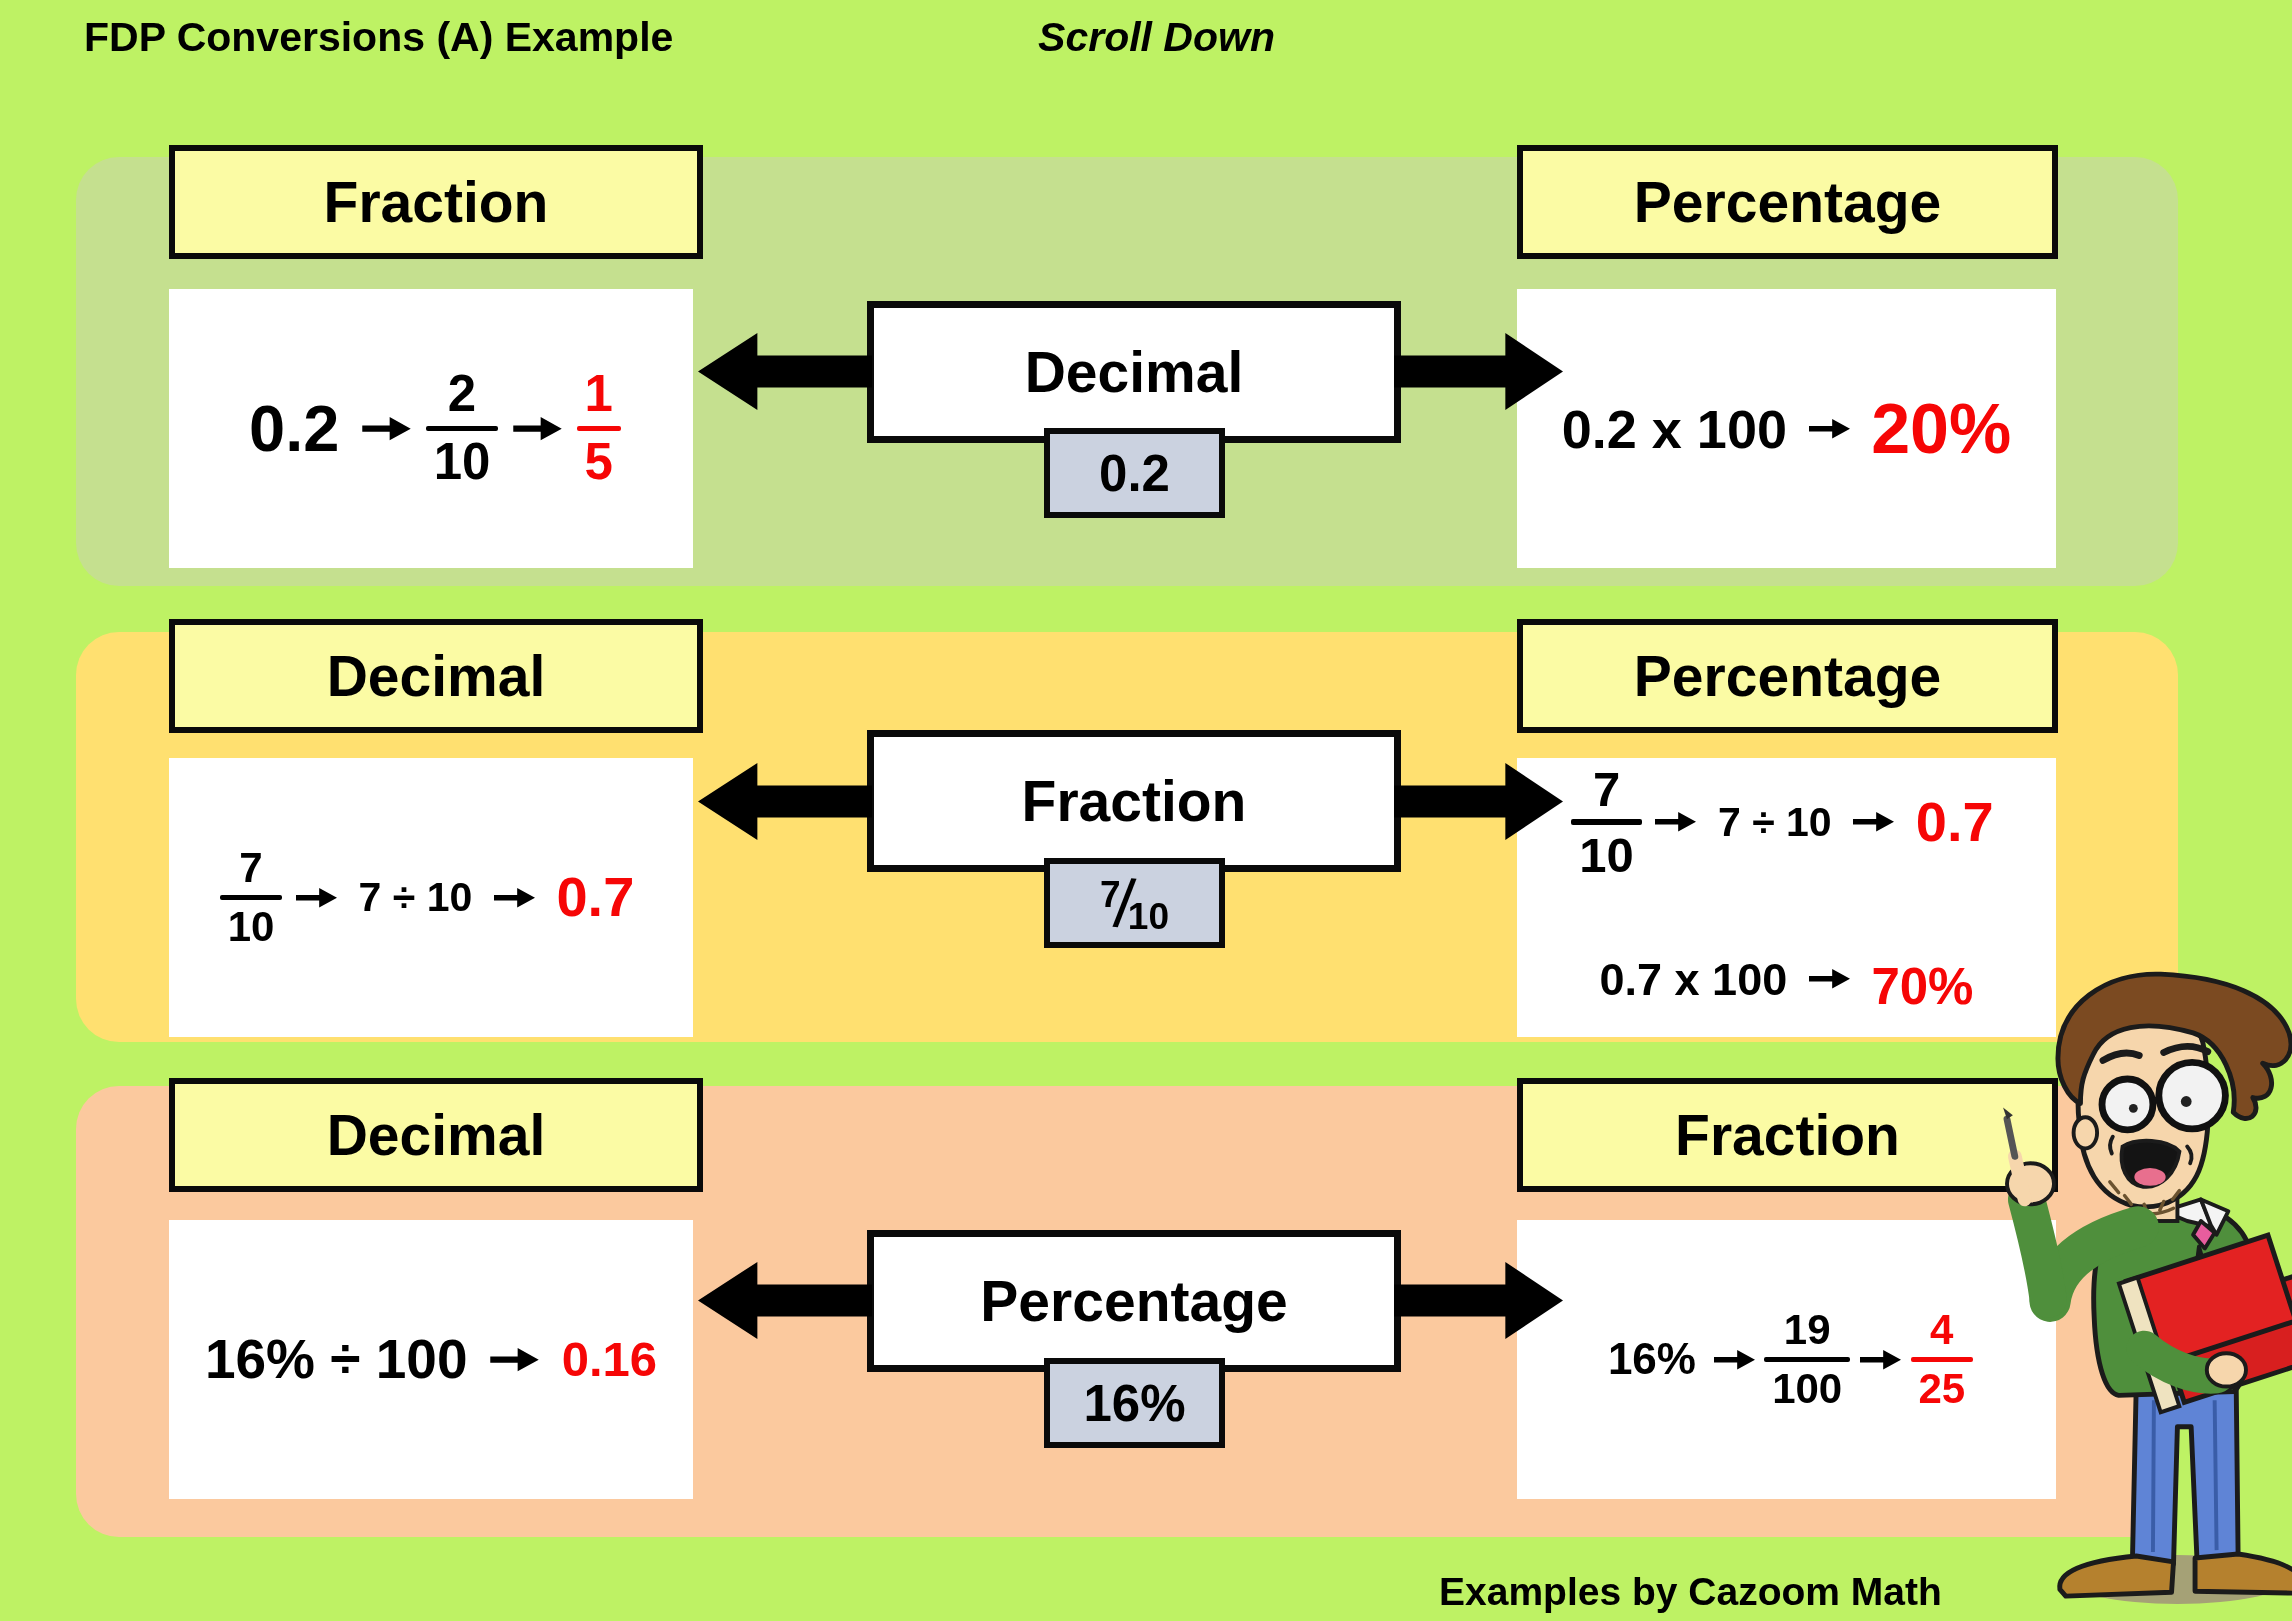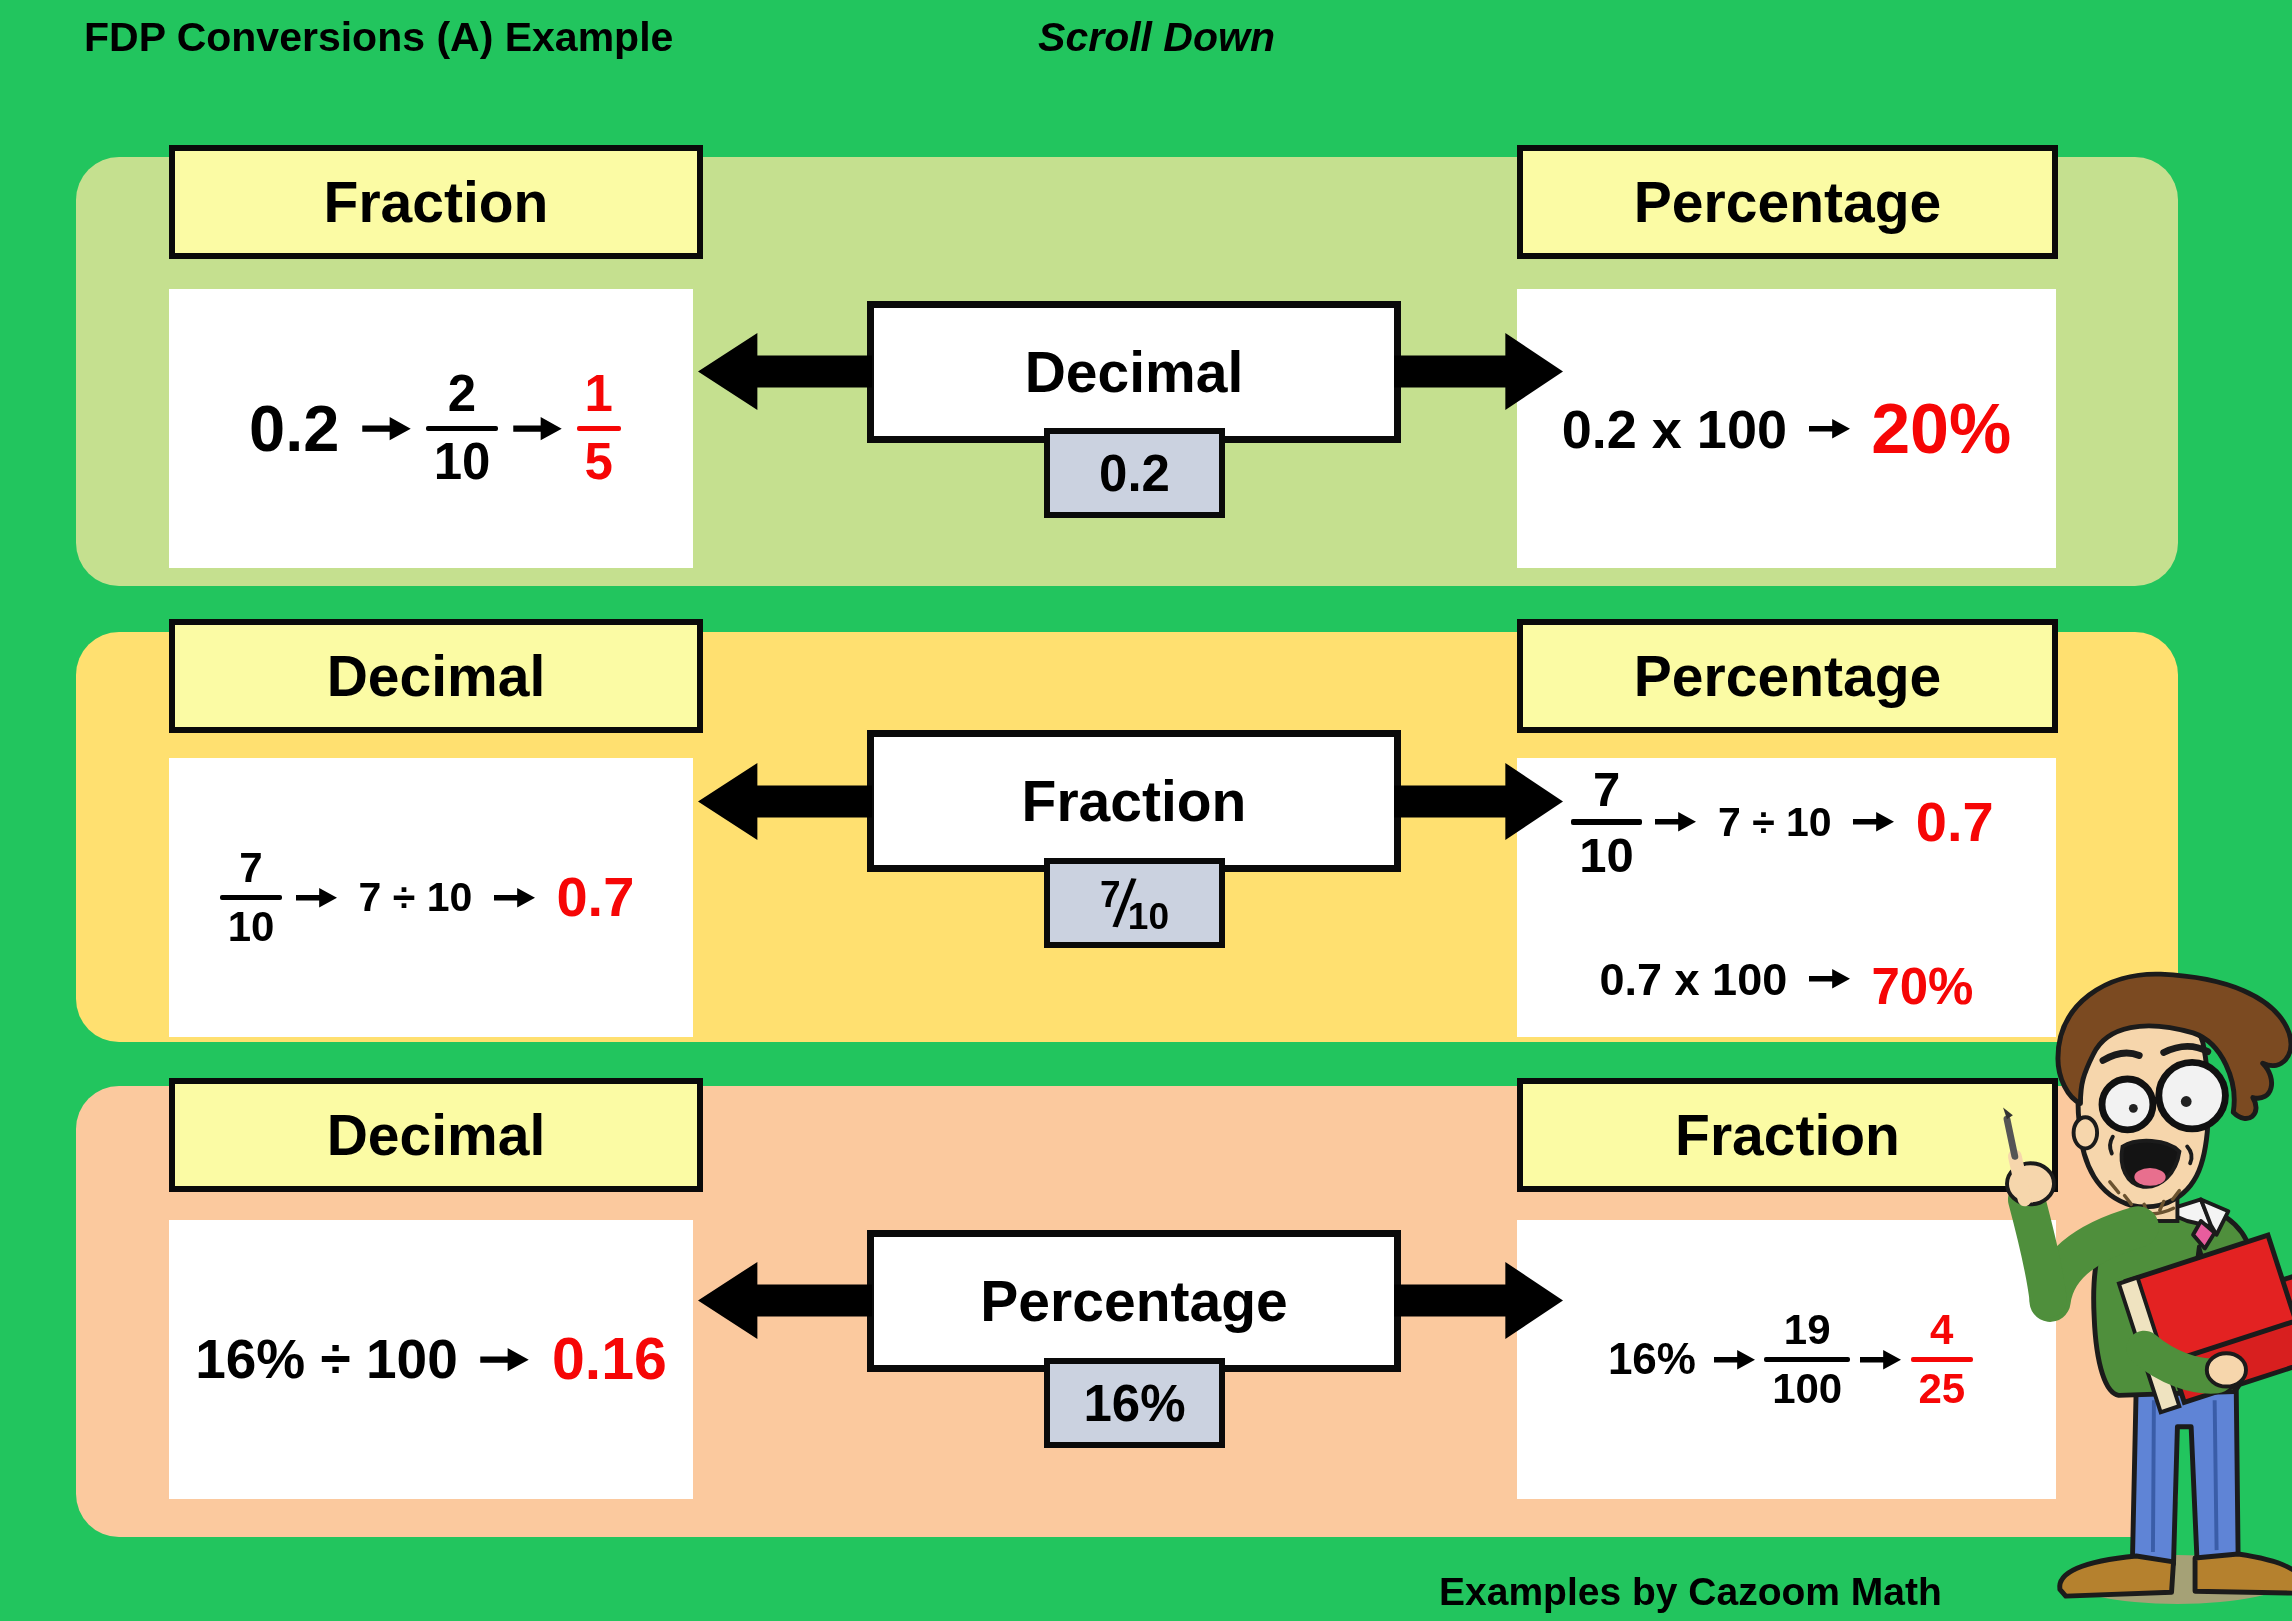--- a/index.html
+++ b/index.html
@@ -38,21 +38,21 @@
   
   .arrow-sm svg{display:block;width:41px;height:23.5px;}
   .r1.left .arrow-sm svg, .r3.left .arrow-sm svg{width:51px;height:27.4px;}
 
   
   .r1.left  .t{font-size:65px;}  .r1.left  .frac{font-size:51px;}
   .r1.right .t{font-size:54px;}  .r1.right .t.red{font-size:70px;}
   .r2.left  .t{font-size:41px;}  .r2.left  .frac{font-size:42px;}  .r2.left .t.red{font-size:56px;}
   .r2.right .line0 .t{font-size:41px;} .r2.right .line0 .frac{font-size:49px;} .r2.right .line0 .t.red{font-size:56px;}
   .r2.right .line1 .t{font-size:45px;} .r2.right .line1 .t.red{font-size:51px;margin-top:14px;}
-  .r3.left  .t{font-size:55px;}  .r3.left  .t.red{font-size:59px;}
+  .r3.left  .t{font-size:55px;}  .r3.left  .t.red{font-size:49px;}
   .r3.right .t{font-size:44px;}  .r3.right .frac{font-size:42px;}
   .r3.right .expr{gap:17.6px;}
 
   
   .cbox{position:absolute;left:867px;width:534px;height:142px;background:#fff;border:7.8px solid #0a0a0a;
         display:flex;align-items:center;justify-content:center;font-size:57px;z-index:3;box-sizing:border-box;}
   .chip{position:absolute;left:1044px;width:181px;height:90px;background:#CBD2E0;border:6.9px solid #0a0a0a;
         display:flex;align-items:center;justify-content:center;font-size:51px;z-index:5;box-sizing:border-box;}
   .skewfrac{display:inline-block;font-size:39px;}
   .skewfrac .sf-n{font-size:0.95em;vertical-align:0.55em;}
@@ -63,21 +63,21 @@
   .bigarrow{position:absolute;z-index:4;height:83px;}
   .bigarrow svg{display:block;width:100%;height:100%;}
 
   .footer{position:absolute;left:1439px;top:1545px;font-size:39px;z-index:3;margin-top:25px;}
 
   .teacher{position:absolute;left:1911px;top:964px;width:382px;height:657px;z-index:6;}
 </style>
 </head>
 <body>
 
-<div class="page" style="background: #22c55e;">
+<div class="page" style="background: #bef264;">
 
   <div class="hdr">
     <span class="title">FDP Conversions (A) Example</span>
     <span class="note">Scroll Down</span>
   </div>
 
   <div id="rows">
       <div class="band" style="top: 157px; height: 429px; background: rgb(197, 224, 143);"></div>
       <div class="cat left r1" style="top: 145px;">
         <span>Fraction</span>

